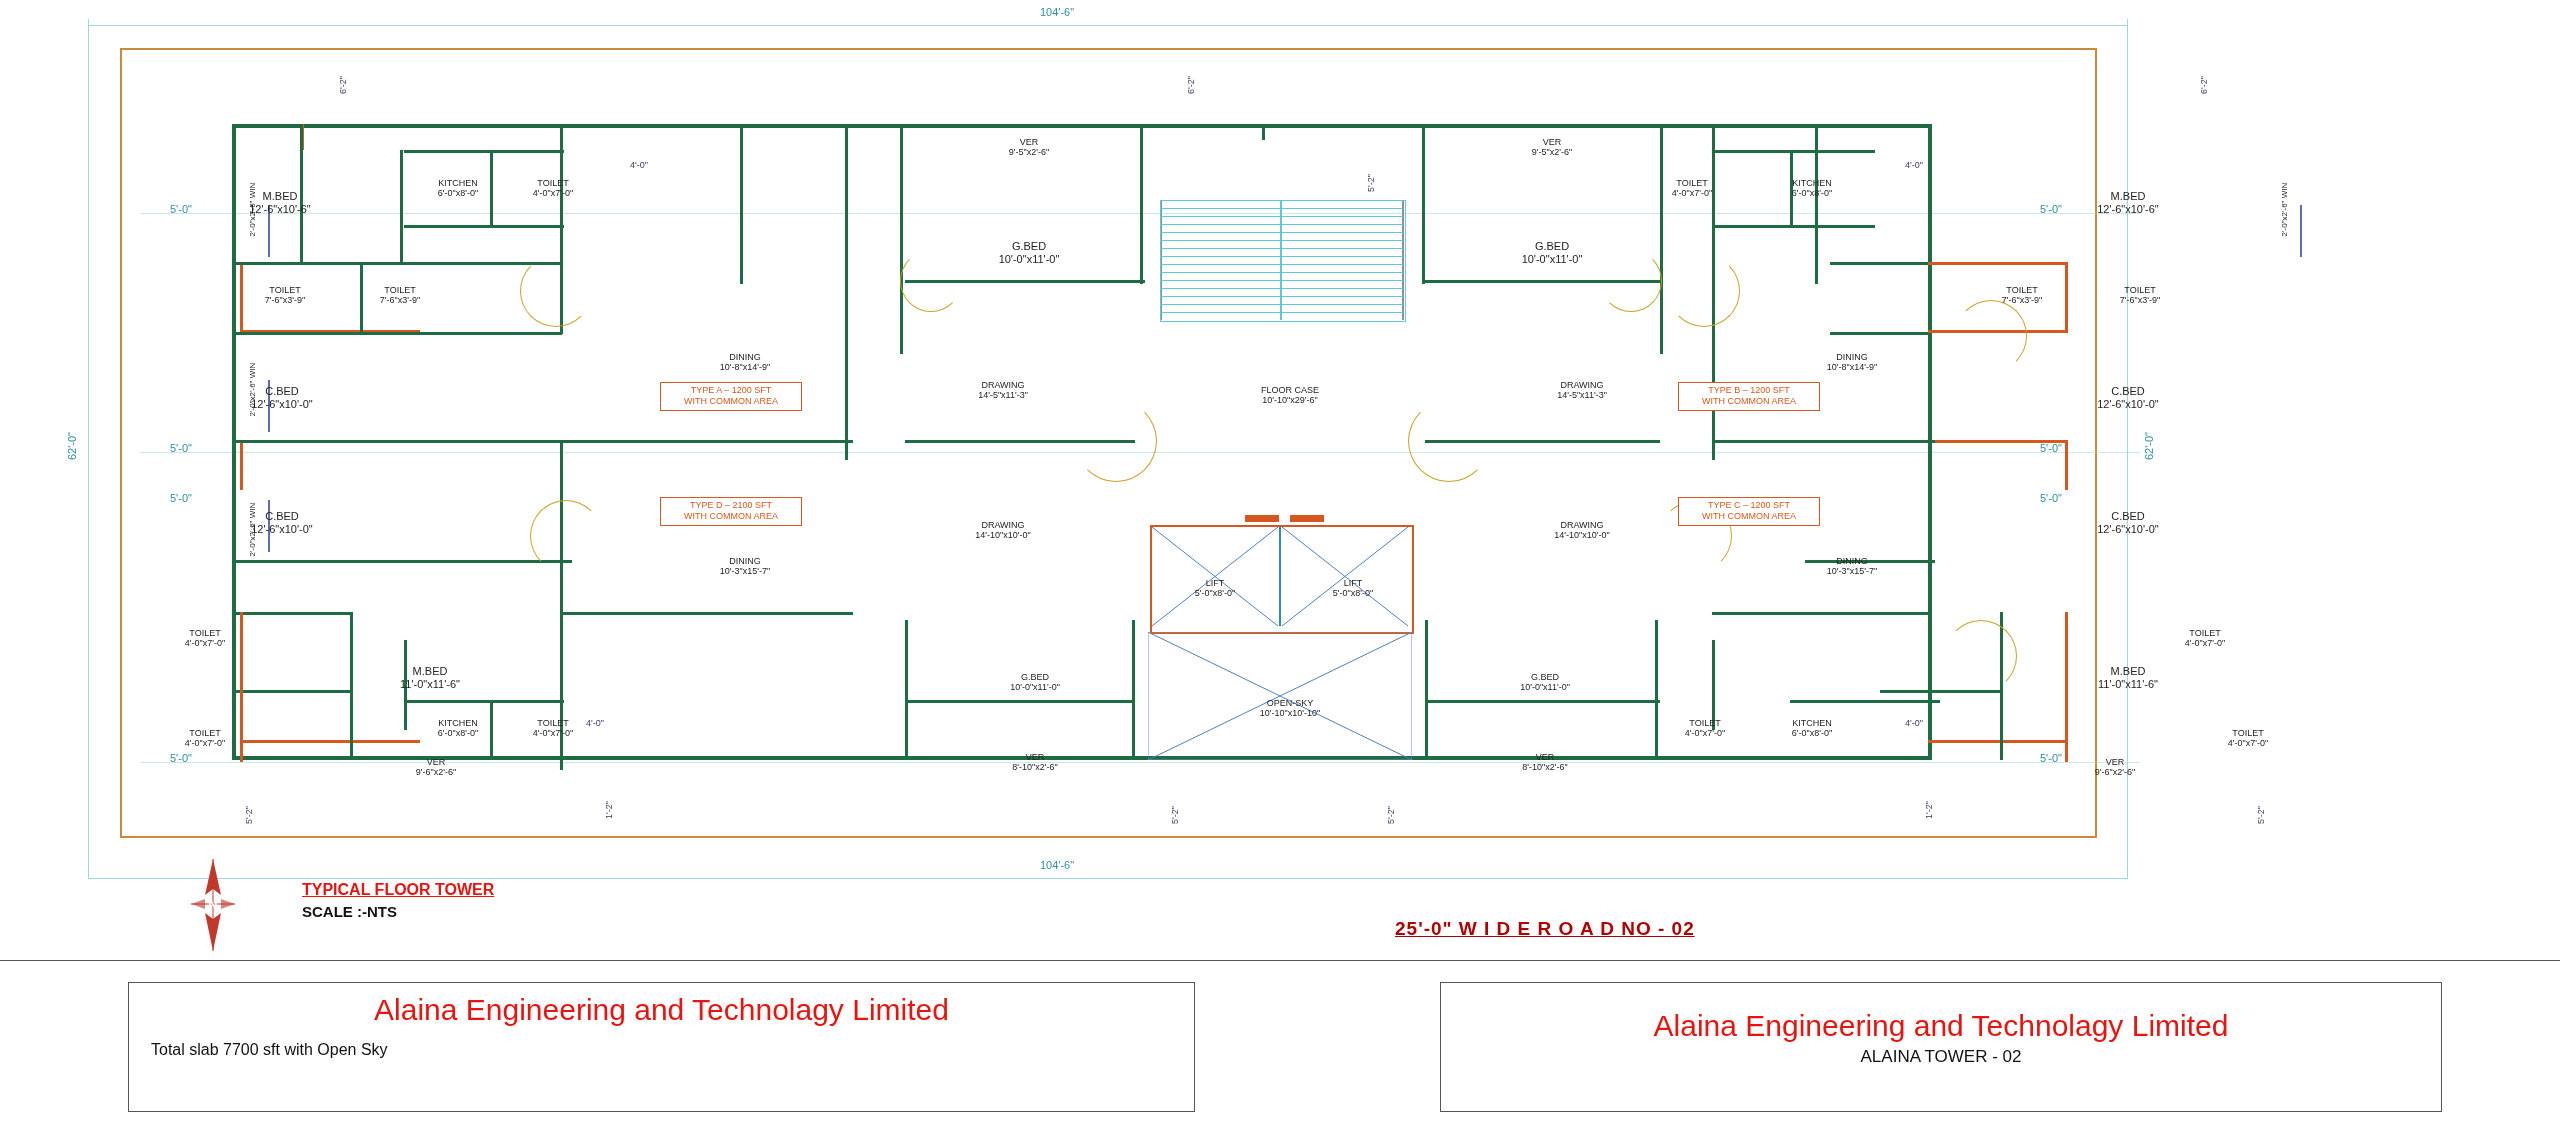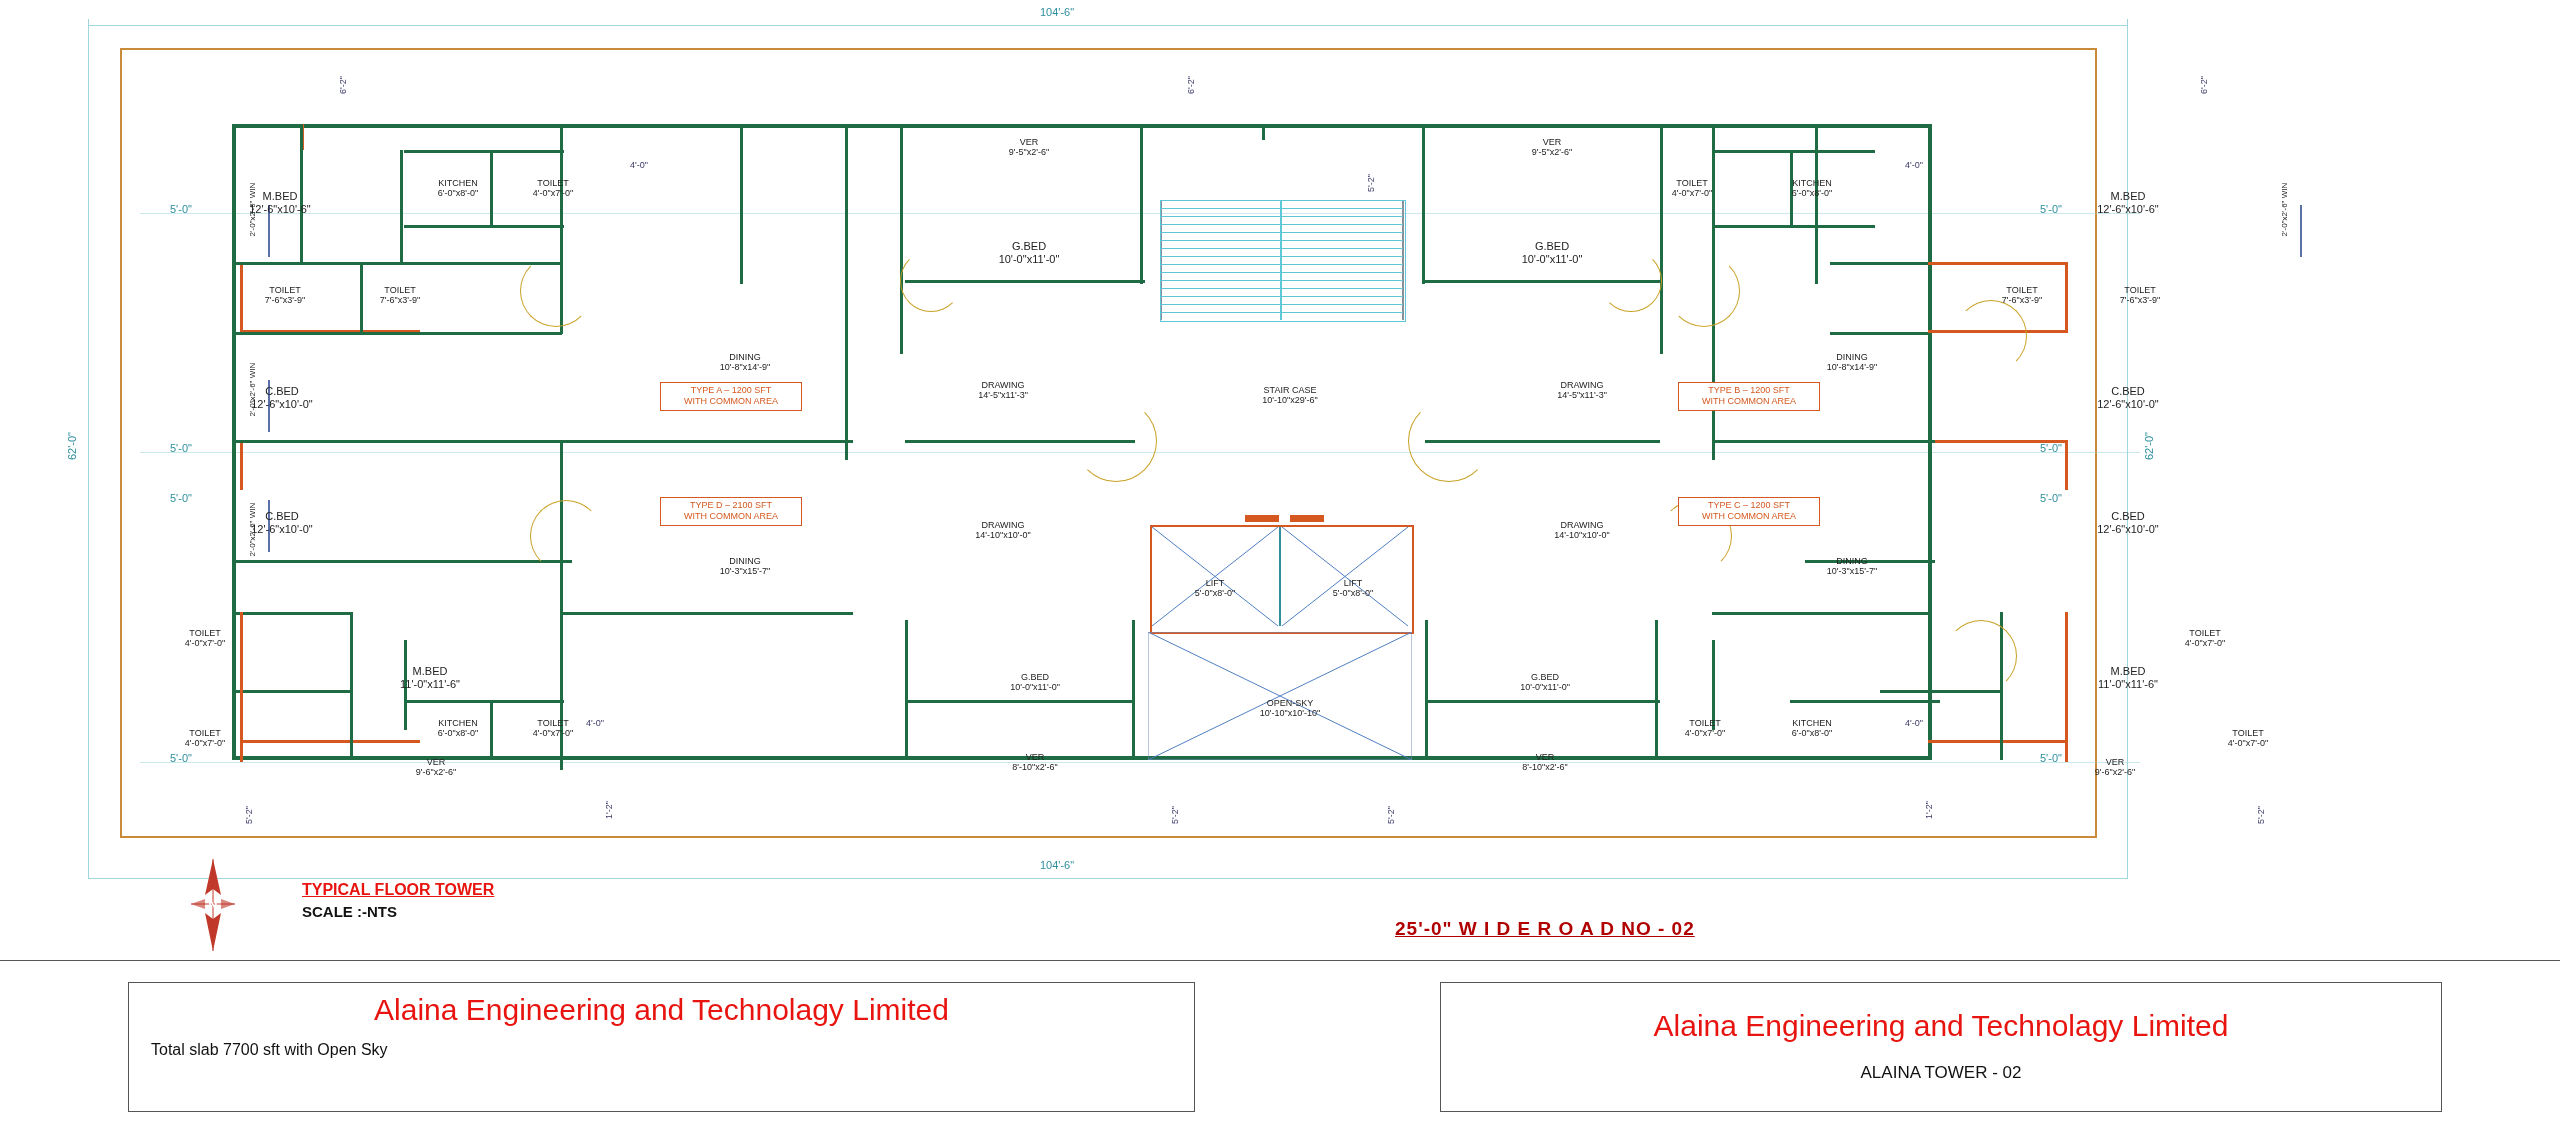--- a/index.html
+++ b/index.html
@@ -291,21 +291,21 @@
       </div>
       <div class="lbl small" style="left: 685px; top: 352px; width: 120px;">
         <div>DINING</div>
         <div>10'-8"x14'-9"</div>
       </div>
       <div class="lbl small" style="left: 943px; top: 380px; width: 120px;">
         <div>DRAWING</div>
         <div>14'-5"x11'-3"</div>
       </div>
       <div class="lbl small" style="left: 1230px; top: 385px; width: 120px;">
-        <div>STAIR CASE</div>
+        <div>FLOOR CASE</div>
         <div>10'-10"x29'-6"</div>
       </div>
       <div class="lbl small" style="left: 1522px; top: 380px; width: 120px;">
         <div>DRAWING</div>
         <div>14'-5"x11'-3"</div>
       </div>
       <div class="lbl small" style="left: 1792px; top: 352px; width: 120px;">
         <div>DINING</div>
         <div>10'-8"x14'-9"</div>
       </div>
@@ -459,16 +459,16 @@
 
   <div class="divider" style="top:960px;"></div>
 
   <div class="tb" style="left:128px;top:982px;width:1065px;height:128px;">
     <div class="co" style="margin-top:10px;">Alaina Engineering and Technolagy Limited</div>
     <div class="sub" style="margin:14px 0 0 22px;">Total slab 7700 sft with Open Sky</div>
   </div>
 
   <div class="tb" style="left:1440px;top:982px;width:1000px;height:128px;">
     <div class="co" style="margin-top:26px;">Alaina Engineering and Technolagy Limited</div>
-    <div class="sub2" style="margin-top:20px;">ALAINA TOWER - 02</div>
+    <div class="sub2" style="margin-top:4px;">ALAINA TOWER - 02</div>
   </div>
 
 </div>
 
 </body></html>

